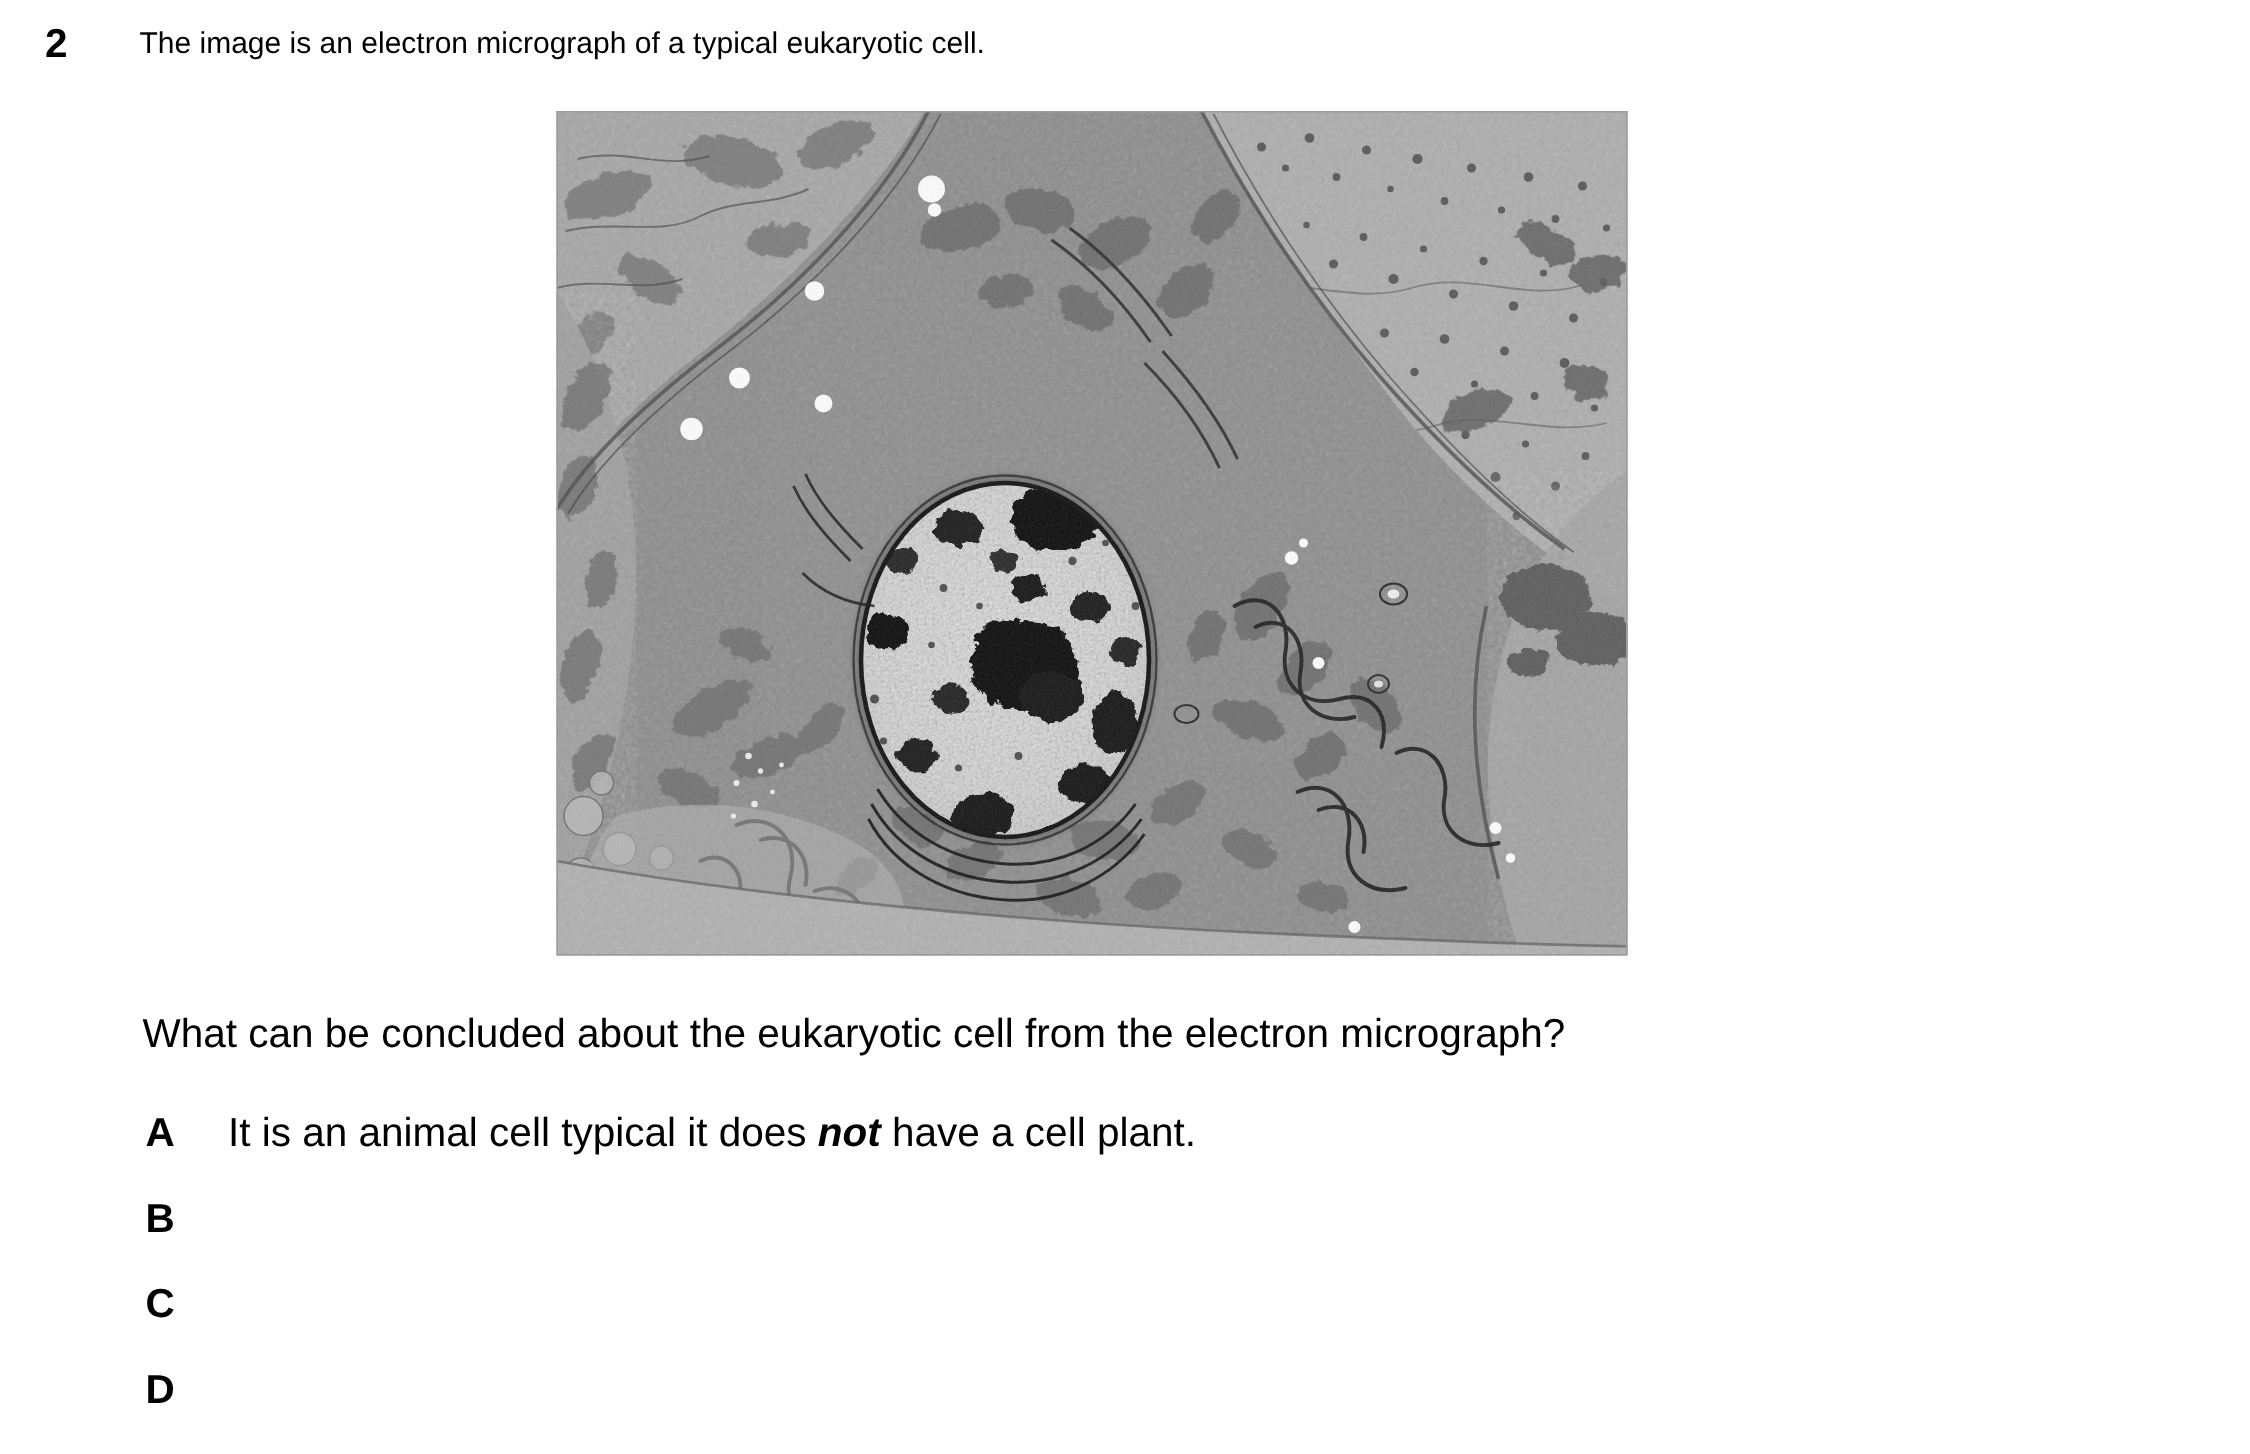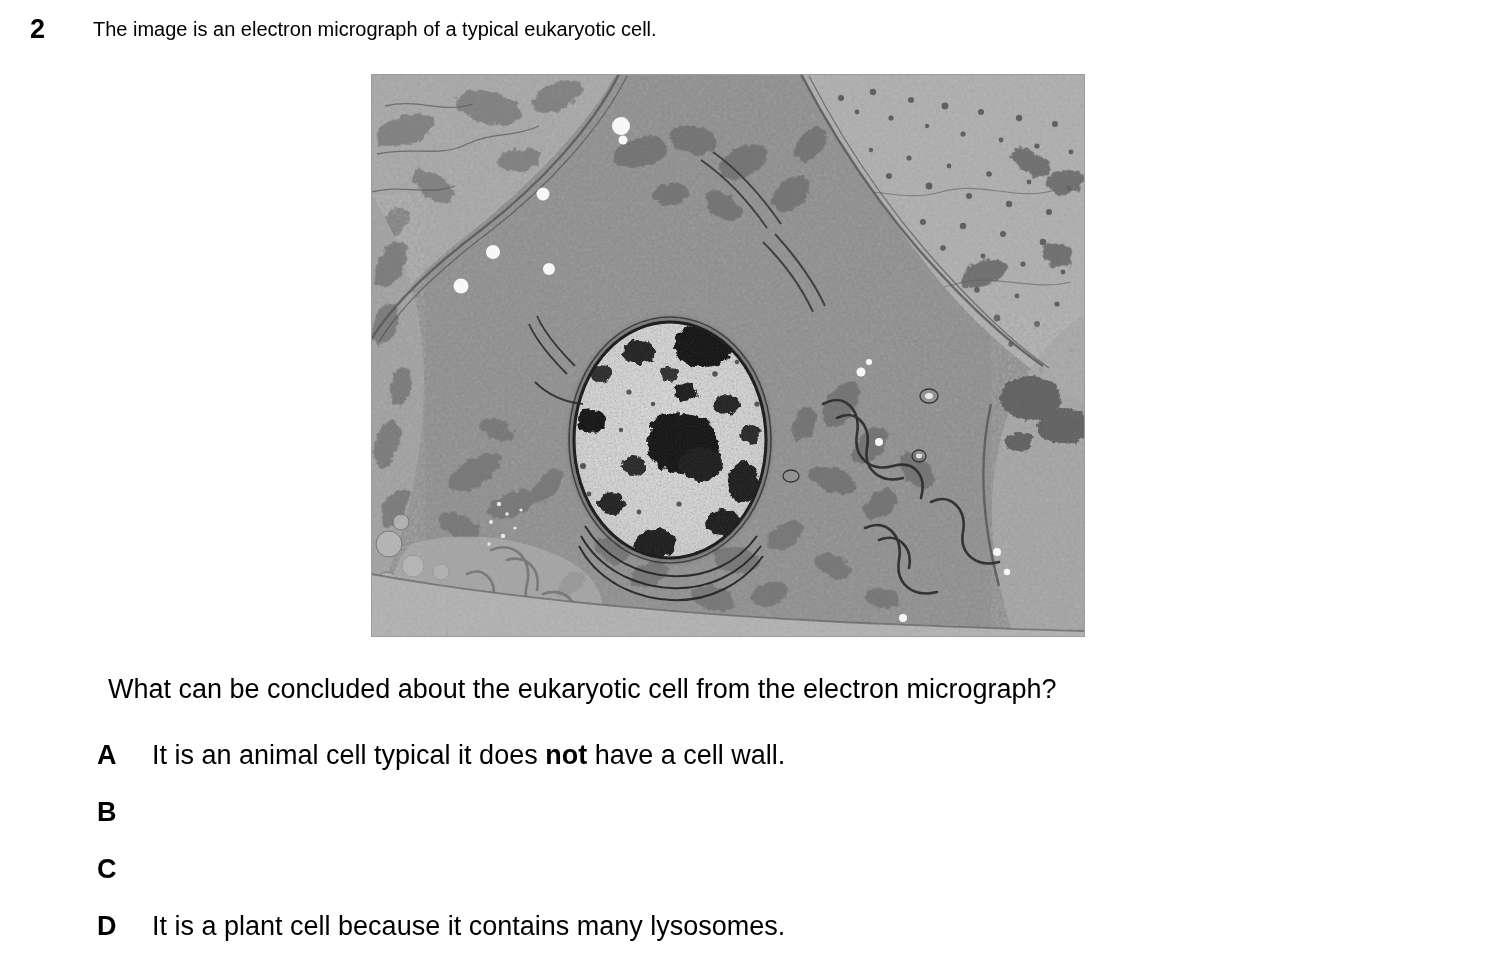--- a/index.html
+++ b/index.html
@@ -64,21 +64,20 @@
   }
 
   
   .leadin {
     position: absolute;
     left: 95px;
     top: 672px;
     font-size: 27px;
     line-height: 34px;
     white-space: nowrap;
-    margin-left: 13px;
   }
 
   
   .options {
     position: absolute;
     left: 0;
     top: 738px;
     width: 1500px;
   }
   .option-row {
@@ -94,20 +93,21 @@
     font-weight: bold;
     line-height: 34px;
   }
   .option-text {
     font-size: 27px;
     line-height: 34px;
     white-space: nowrap;
   }
   .option-text b {
     font-weight: bold;
+    font-style: italic;
   }
 </style>
 </head>
 <body>
 
 <div class="stem-row">
   <div class="q-number">2</div>
   <div class="stem-text">The image is an electron micrograph of a typical eukaryotic cell.</div>
 </div>
 
@@ -499,29 +499,28 @@
     </svg>
   </div>
 </div>
 
 <div class="leadin">What can be concluded about the eukaryotic cell from the electron micrograph?</div>
 
 <div class="options">
 
   <div class="option-row">
     <div class="option-letter">A</div>
-    <div class="option-text"><span>It is an animal cell typical it does </span><b>not</b><span> have a cell wall.</span></div>
+    <div class="option-text"><span>It is an animal cell typical it does </span><b>not</b><span> have a cell plant.</span></div>
   </div>
 
   <div class="option-row">
     <div class="option-letter">B</div>
   </div>
 
   <div class="option-row">
     <div class="option-letter">C</div>
   </div>
 
   <div class="option-row">
     <div class="option-letter">D</div>
-    <div class="option-text"><span>It is a plant cell because it contains many lysosomes.</span><b></b><span></span></div>
   </div>
 
 </div>
 
 </body></html>

